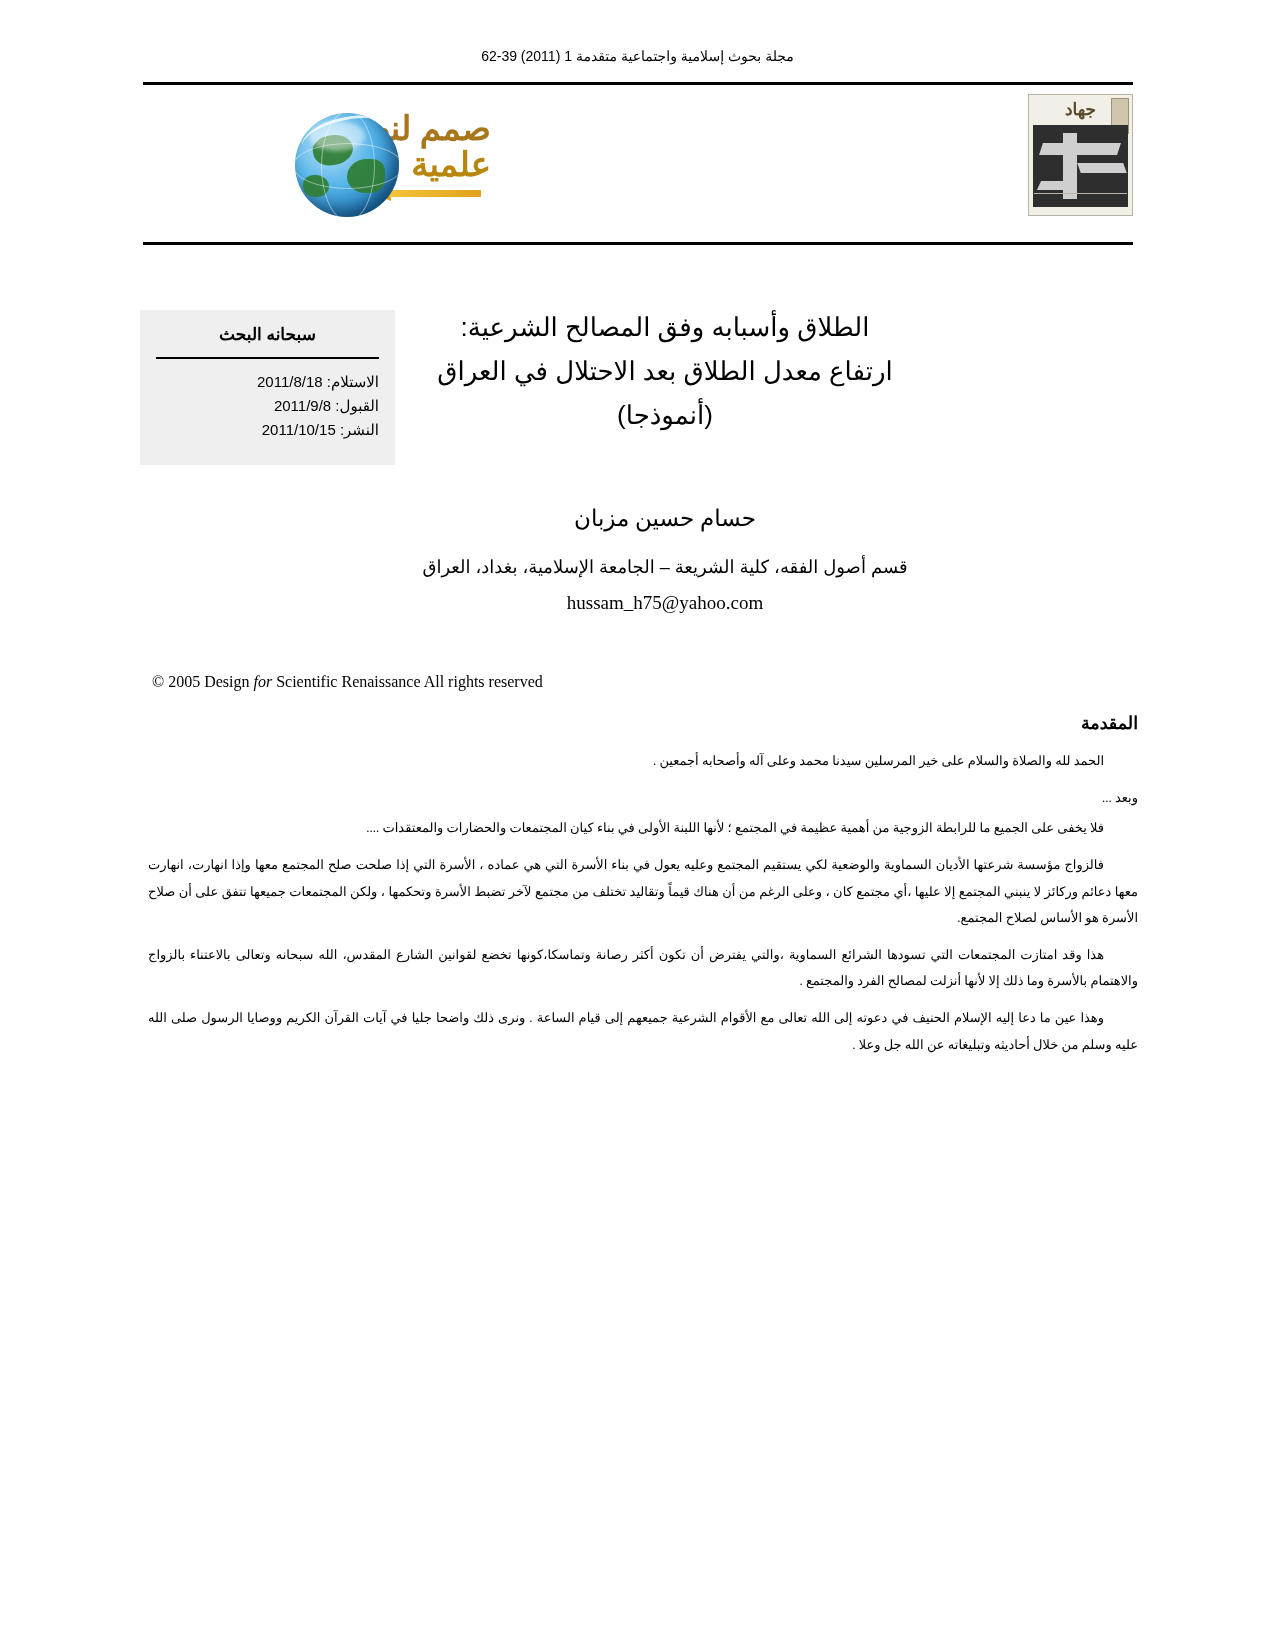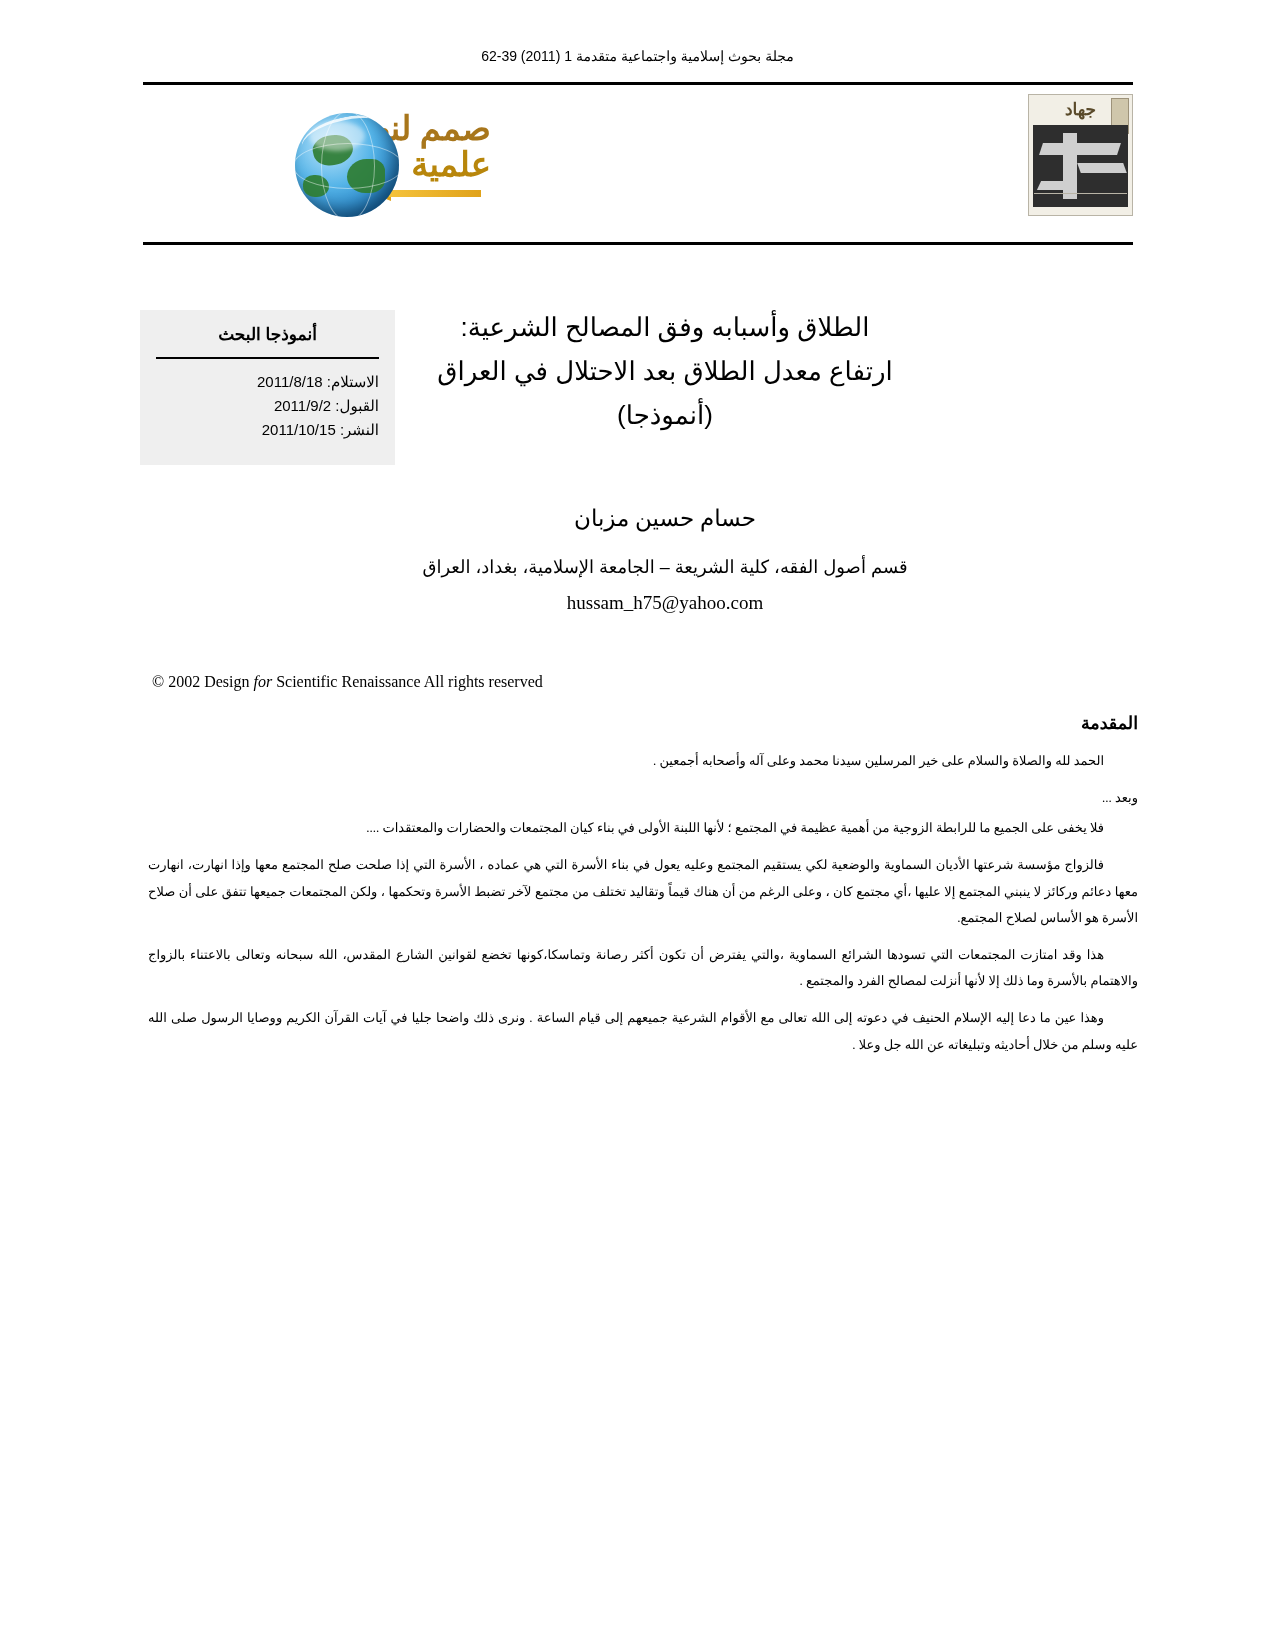--- a/index.html
+++ b/index.html
@@ -333,40 +333,40 @@
         <div class="land l3"></div>
         <div class="meridian m1"></div>
         <div class="meridian m2"></div>
         <div class="gloss"></div>
         <div class="arc"></div>
       </div>
     </div>
   </div>
 
   <div class="info-box">
-    <div class="ib-title">أنموذجا البحث</div>
+    <div class="ib-title">سبحانه البحث</div>
     <div class="ib-line">الاستلام: 2011/8/18</div>
-    <div class="ib-line">القبول: 2011/9/2</div>
+    <div class="ib-line">القبول: 2011/9/8</div>
     <div class="ib-line">النشر: 2011/10/15</div>
   </div>
 
   <div class="title-block">
     <div class="t-line">الطلاق وأسبابه وفق المصالح الشرعية:</div>
     <div class="t-line">ارتفاع معدل الطلاق بعد الاحتلال في العراق</div>
     <div class="t-line">(أنموذجا)</div>
   </div>
 
   <div class="authors">
     <div class="author-name">حسام حسين مزبان</div>
     <div class="affiliation">قسم أصول الفقه، كلية الشريعة – الجامعة الإسلامية، بغداد، العراق</div>
     <div class="email">hussam_h75@yahoo.com</div>
   </div>
 
   <div class="copyright">
-    <span>© 2002 Design </span><i>for</i><span> Scientific Renaissance All rights reserved</span>
+    <span>© 2005 Design </span><i>for</i><span> Scientific Renaissance All rights reserved</span>
   </div>
 
   <div class="body-section">
     <div class="sec-head">المقدمة</div>
     <p class="para">الحمد لله والصلاة والسلام على خير المرسلين سيدنا محمد وعلى آله وأصحابه أجمعين .</p>
     <p class="para noindent tight">وبعد ...</p>
     <p class="para">فلا يخفى على الجميع ما للرابطة الزوجية من أهمية عظيمة في المجتمع ؛ لأنها اللبنة الأولى في بناء كيان المجتمعات والحضارات والمعتقدات ....</p>
     <p class="para">فالزواج مؤسسة شرعتها الأديان السماوية والوضعية لكي يستقيم المجتمع وعليه يعول في بناء الأسرة التي هي عماده ، الأسرة التي إذا صلحت صلح المجتمع معها وإذا انهارت، انهارت معها دعائم وركائز لا ينبني المجتمع إلا عليها ،أي مجتمع كان ، وعلى الرغم من أن هناك قيماً وتقاليد تختلف من مجتمع لآخر تضبط الأسرة وتحكمها ، ولكن المجتمعات جميعها تتفق على أن صلاح الأسرة هو الأساس لصلاح المجتمع.</p>
     <p class="para">هذا وقد امتازت المجتمعات التي تسودها الشرائع السماوية ،والتي يفترض أن تكون أكثر رصانة وتماسكا،كونها تخضع لقوانين الشارع المقدس، الله سبحانه وتعالى بالاعتناء بالزواج والاهتمام بالأسرة وما ذلك إلا لأنها أنزلت لمصالح الفرد والمجتمع .</p>
     <p class="para">وهذا عين ما دعا إليه الإسلام الحنيف في دعوته إلى الله تعالى مع الأقوام الشرعية جميعهم إلى قيام الساعة . ونرى ذلك واضحا جليا في آيات القرآن الكريم ووصايا الرسول صلى الله عليه وسلم من خلال أحاديثه وتبليغاته عن الله جل وعلا .</p>

